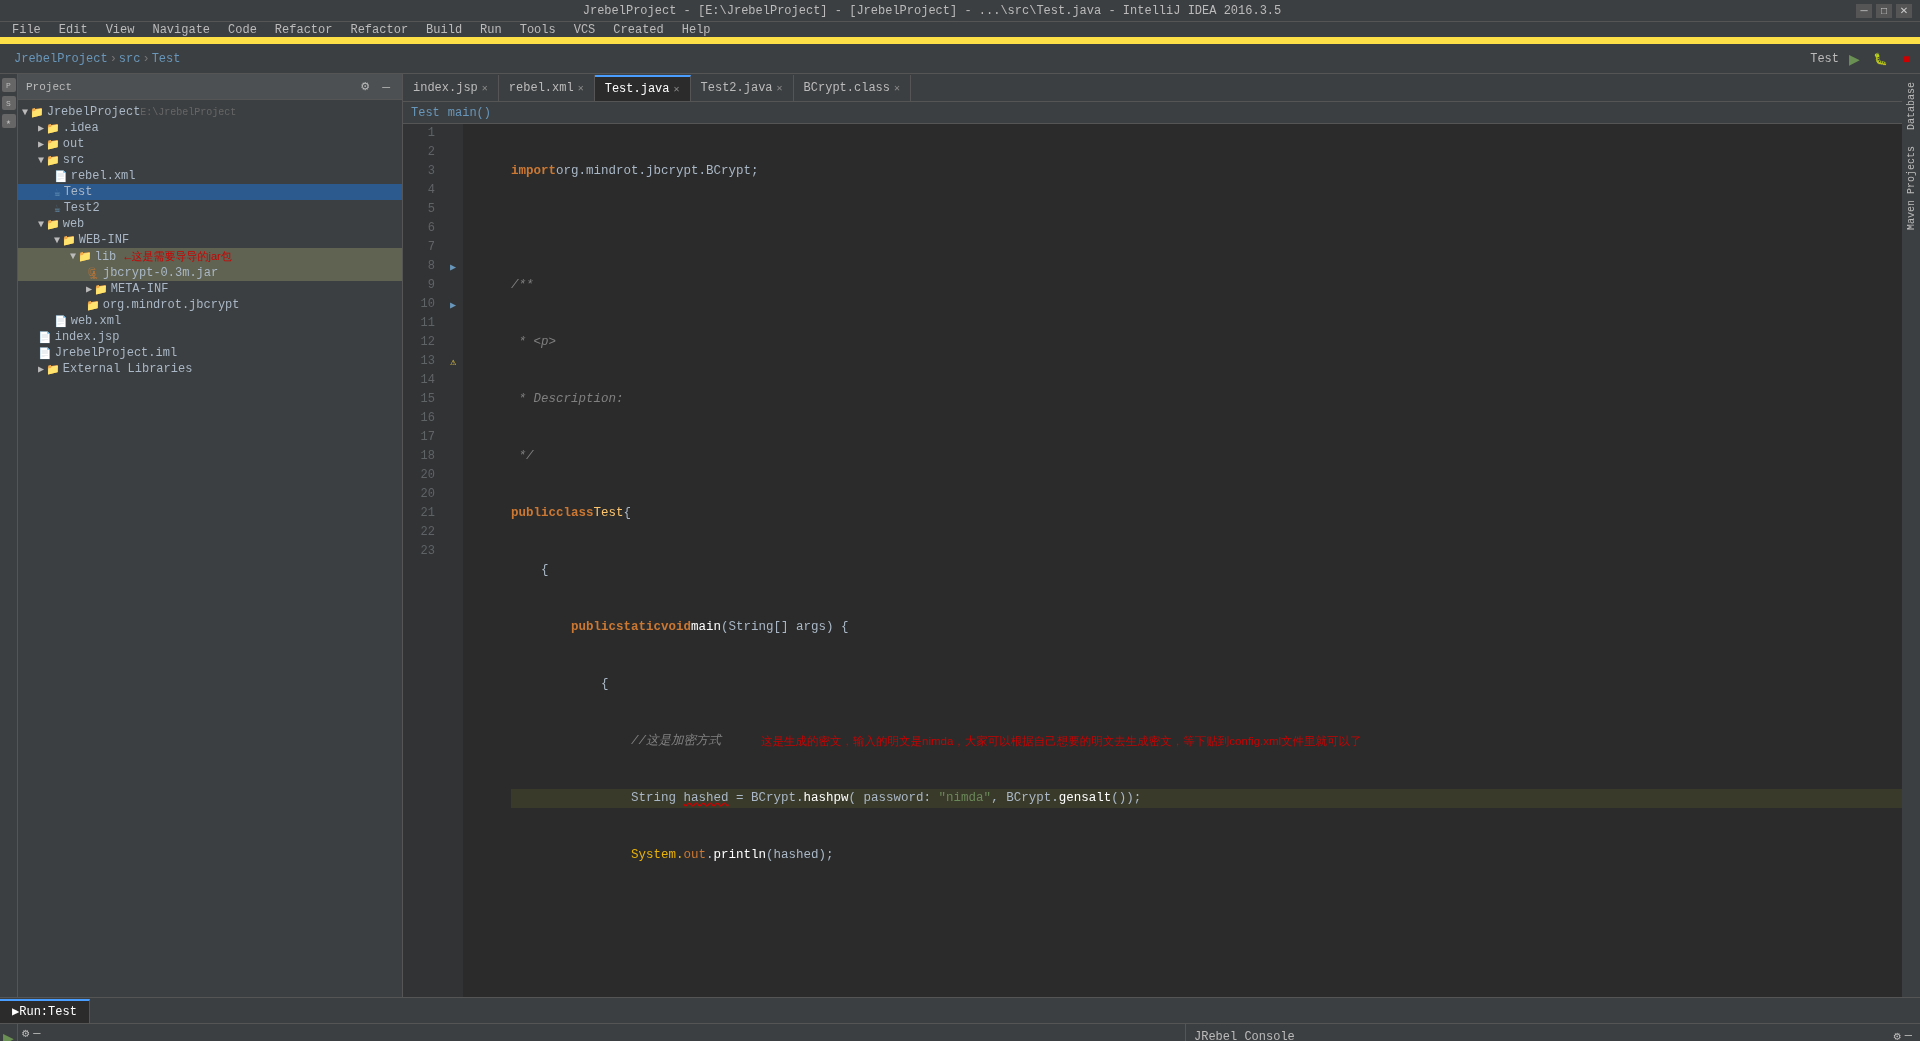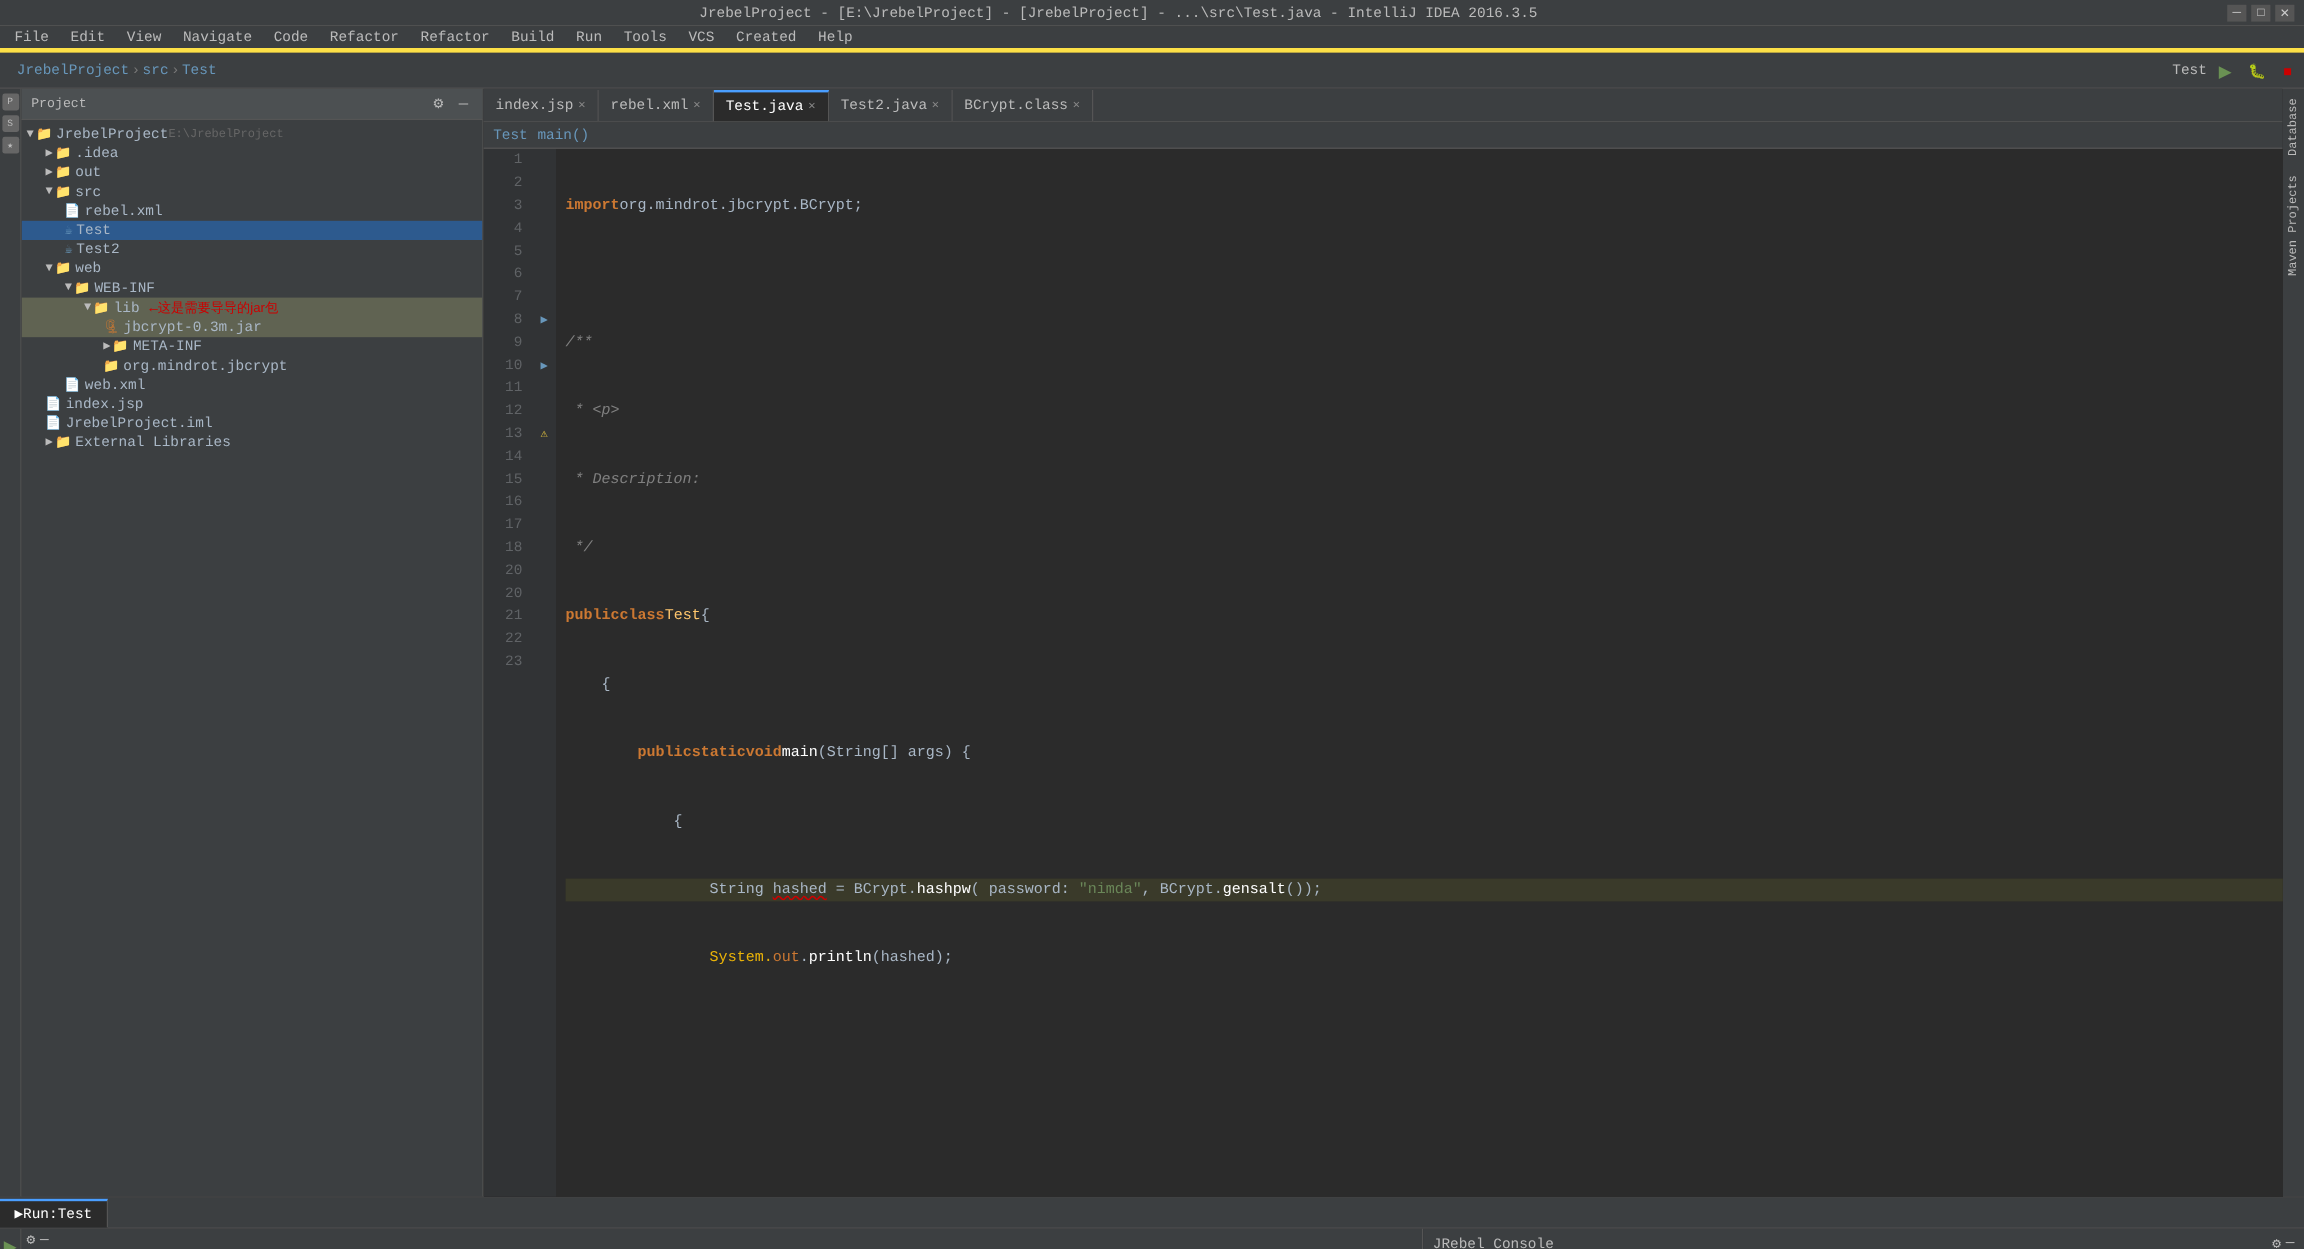--- a/index.html
+++ b/index.html
@@ -20,21 +20,21 @@
     #title-bar .win-controls { display: flex; gap: 4px; }
     #title-bar .win-btn { width: 16px; height: 14px; background: #555; border: none; cursor: pointer; font-size: 10px; color: #ccc; display: flex; align-items: center; justify-content: center; }
 
     
     #menu-bar {
       background: #3c3f41;
       height: 22px;
       display: flex;
       align-items: center;
       padding: 0 4px;
-      border-bottom: 4px solid #fde047;
+      border-bottom: 7px solid #fde047;
       gap: 2px;
     }
     .menu-item { color: #bbb; padding: 2px 8px; font-size: 12px; cursor: pointer; }
 
     
     #toolbar {
       background: #3c3f41;
       height: 30px;
       display: flex;
       align-items: center;
@@ -184,20 +184,21 @@
     }
     .gutter-cell { height: 19px; display: flex; align-items: center; justify-content: center; font-size: 10px; color: #6897bb; }
     #code-content {
       flex: 1;
       padding: 0 0 12px 8px;
       line-height: 19px;
       white-space: pre;
       font-size: 12.5px;
       color: #a9b7c6;
       overflow: visible;
+      margin-left: 40px;
     }
     .code-line { min-height: 19px; display: flex; align-items: center; }
 
     
     .kw { color: #cc7832; font-weight: bold; }
     .str { color: #6a8759; }
     .cmt { color: #808080; font-style: italic; }
     .cls { color: #ffc66d; }
     .fn { color: #ffffff; }
 
@@ -536,20 +537,24 @@
         <div class="code-line"><span class="kw">import</span> <span style="color:#a9b7c6;">org.mindrot.jbcrypt.BCrypt;</span></div>
         <div class="code-line">&nbsp;</div>
         <div class="code-line"><span class="cmt">/**</span></div>
         <div class="code-line"><span class="cmt"> * &lt;p&gt;</span></div>
         <div class="code-line"><span class="cmt"> * Description:</span></div>
         <div class="code-line"><span class="cmt"> */</span></div>
         <div class="code-line"><span class="kw">public</span> <span class="kw">class</span> <span class="cls">Test</span> <span style="color:#a9b7c6;">{</span></div>
         <div class="code-line"><span style="color:#a9b7c6;">    {</span></div>
         <div class="code-line"><span style="color:#a9b7c6;">        </span><span class="kw">public</span> <span class="kw">static</span> <span class="kw">void</span> <span class="fn">main</span><span style="color:#a9b7c6;">(String[] args) {</span></div>
         <div class="code-line"><span style="color:#a9b7c6;">            {</span></div>
+        <div class="code-line" style="position:relative;">
+          <span class="cmt">                //这是加密方式</span>
+          <span style="color:#cc0000; font-family:'SimSun','Microsoft YaHei',Arial,sans-serif; font-size:11.5px; margin-left:40px;">这是生成的密文，输入的明文是nimda，大家可以根据自己想要的明文去生成密文，等下贴到config.xml文件里就可以了</span>
+        </div>
         <div class="code-line" style="background: #3a3a2a;">
           <span style="color:#a9b7c6;">                String </span><span style="color:#a9b7c6; text-decoration: underline wavy #cc0000;">hashed</span><span style="color:#a9b7c6;"> = BCrypt.</span><span class="fn">hashpw</span><span style="color:#a9b7c6;">( </span><span style="color:#a9b7c6;">password: </span><span class="str">"nimda"</span><span style="color:#a9b7c6;">, BCrypt.</span><span class="fn">gensalt</span><span style="color:#a9b7c6;">());</span>
         </div>
         <div class="code-line"><span style="color:#eab308;">                System.</span><span style="color:#cc7832;">out</span><span style="color:#a9b7c6;">.</span><span class="fn">println</span><span style="color:#a9b7c6;">(hashed);</span></div>
         <div class="code-line">&nbsp;</div>
         
         
         
         
         

